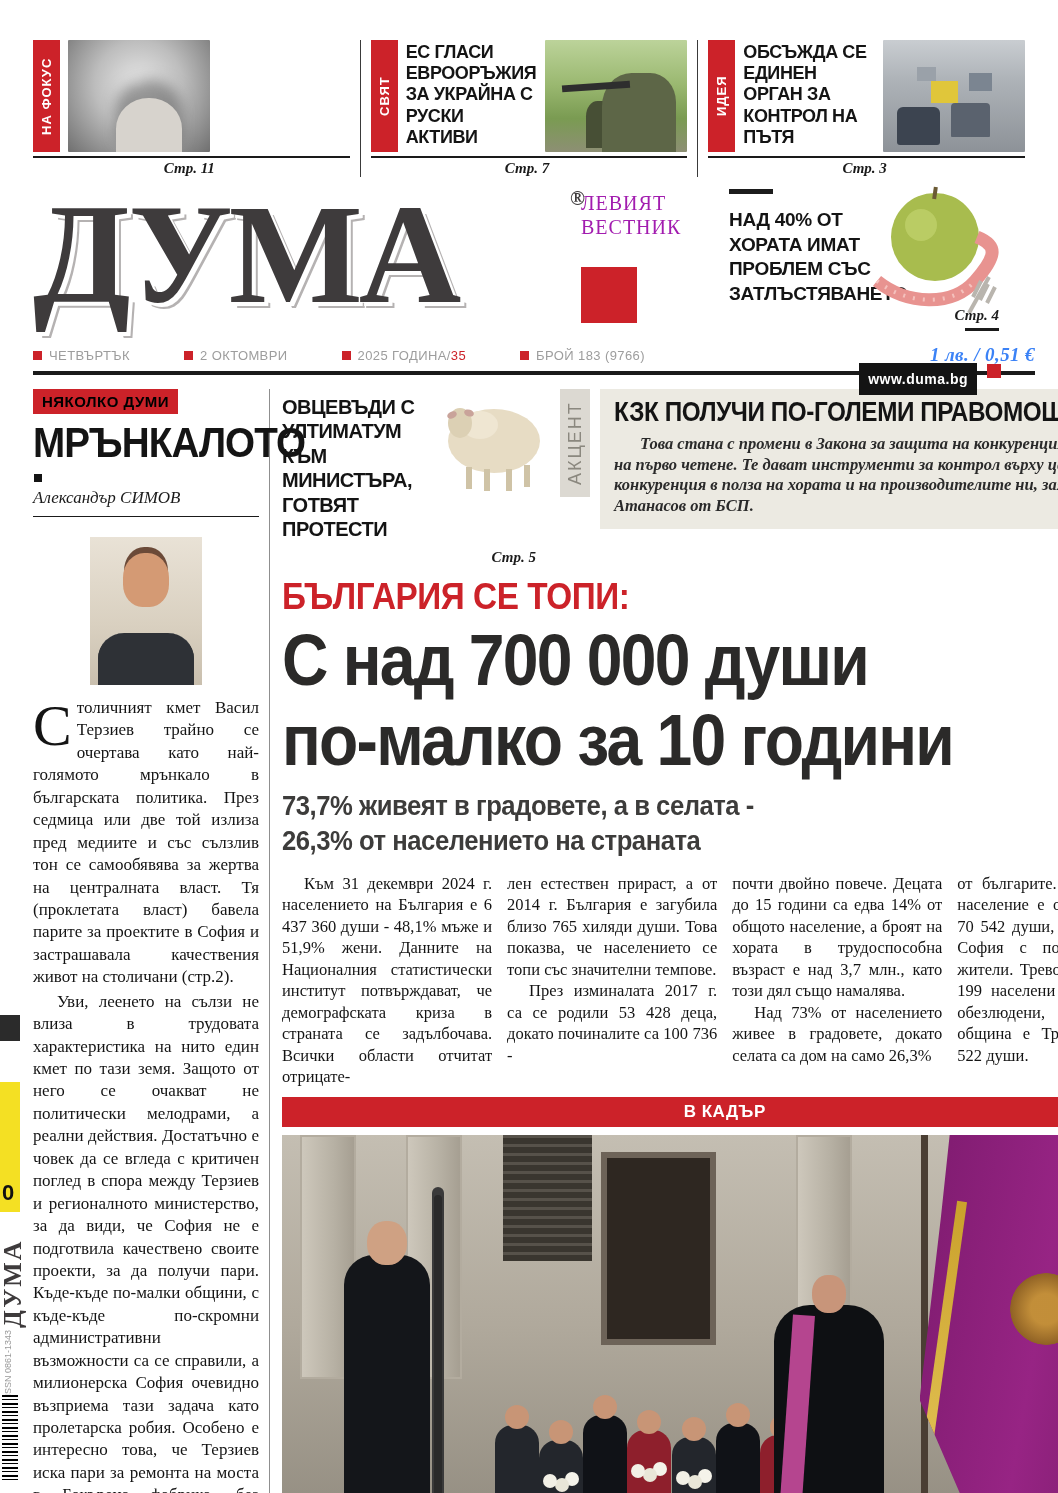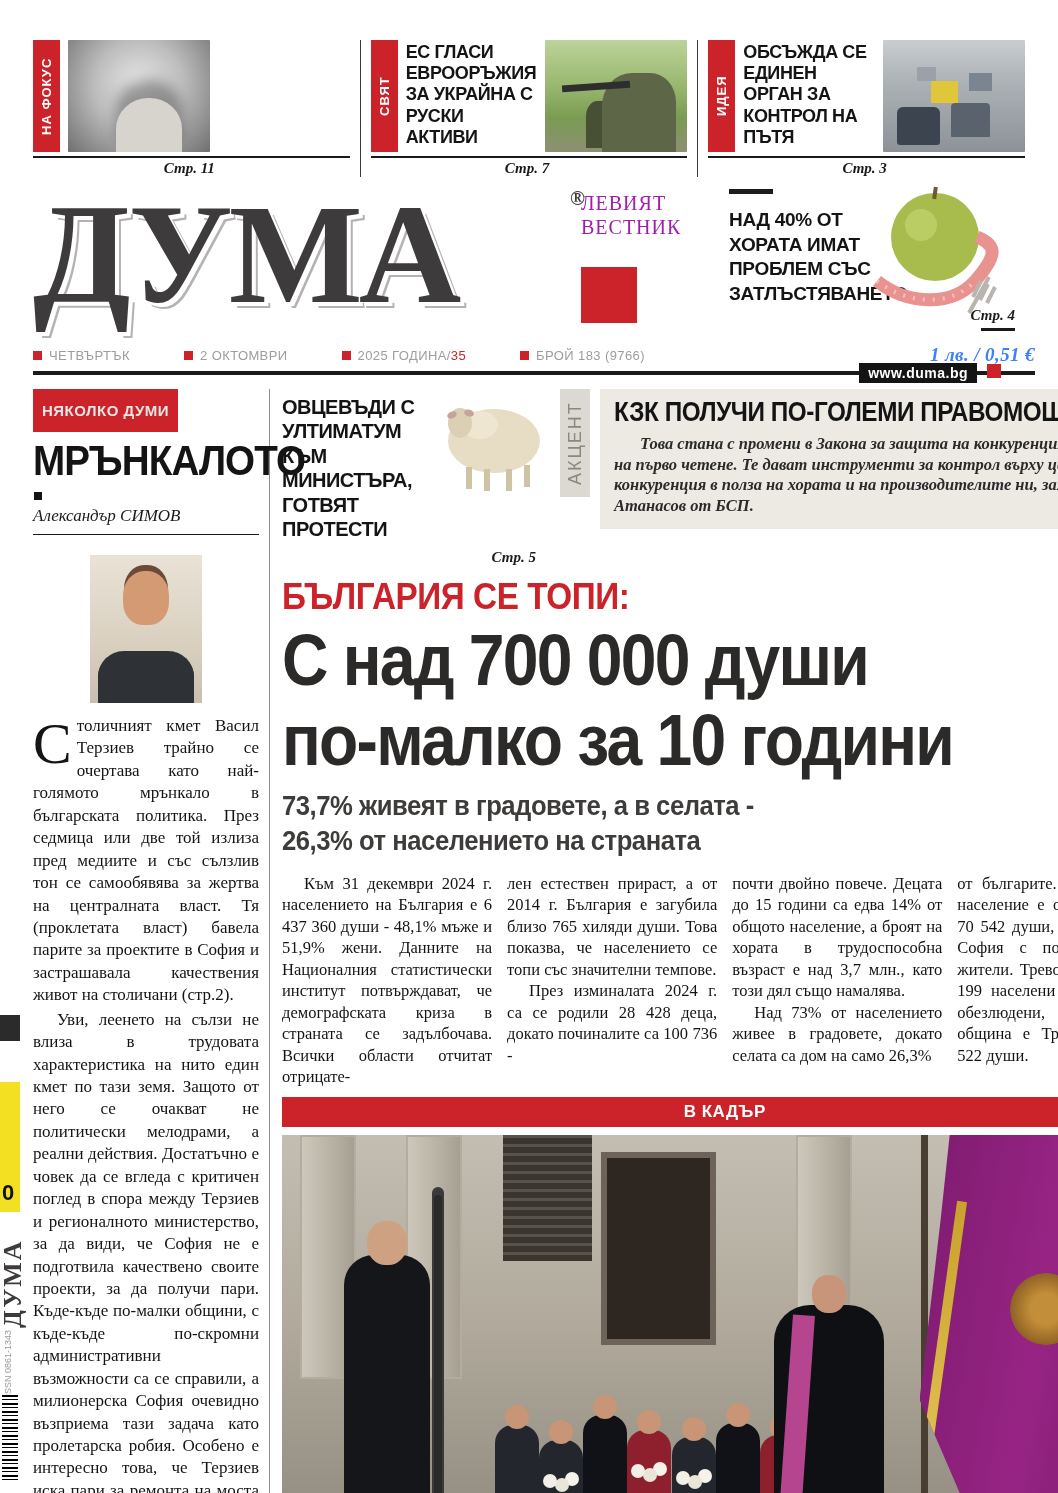--- a/index.html
+++ b/index.html
@@ -42,40 +42,40 @@
   .logo { font:700 142px/0.98 "Liberation Serif",serif; color:#3e3b3c; letter-spacing:-4px;
      text-shadow:4px 4px 0 #ffffff, 6px 6px 0 #b5b2b2; }
   .logo-reg { position:absolute; top:2px; right:-4px; font:700 20px "Liberation Serif",serif; color:#3e3b3c; }
   .tagline { width:120px; flex:0 0 120px; padding-top:6px; }
   .tagline div { font:20px/1.2 "Liberation Serif",serif; color:#a21caf; letter-spacing:1px; }
   .tagline-sq { width:56px; height:56px; background:#cc2229; margin-top:28px; }
   .promo { flex:1; position:relative; padding-left:28px; }
   .promo-dash { width:44px; height:5px; background:#1c1c1c; margin:4px 0 14px 0; }
   .promo-title { width:182px; font:700 19px/1.3 "Liberation Sans",sans-serif; letter-spacing:-0.3px; color:#141414; }
   .promo-art { position:absolute; right:28px; top:0; width:150px; height:134px; }
-  .promo-page { position:absolute; right:20px; bottom:6px; font:italic 700 15px "Liberation Serif",serif; }
+  .promo-page { position:absolute; right:36px; bottom:6px; font:italic 700 15px "Liberation Serif",serif; }
   .promo-page::after { content:""; display:block; width:34px; height:3px; background:#1a1a1a; margin:4px 0 0 auto; }
 
   
   .dateline { display:flex; align-items:center; margin-top:6px; height:24px; font:13px "Liberation Sans",sans-serif; color:#9d9d9d; letter-spacing:.4px; }
   .dl-item { display:flex; align-items:center; margin-right:54px; }
   .dl-sq { width:9px; height:9px; background:#cc2229; margin-right:7px; flex:0 0 9px; }
   .dl-hl { color:#cc2229; }
   .dl-price { margin-left:auto; font:italic 700 19px "Liberation Serif",serif; color:#3b82f6; }
   .rule-thick { position:relative; height:4px; background:#1a1a1a; margin-top:4px; width:1002px; }
-  .site-box { position:absolute; right:58px; top:-8px; background:#141414; color:#fff; font:700 14px "Liberation Sans",sans-serif; padding:2px 9px; letter-spacing:.5px; }
+  .site-box { position:absolute; right:58px; top:-8px; background:#141414; color:#fff; font:700 14px "Liberation Sans",sans-serif; padding:8px 9px; letter-spacing:.5px; }
   .site-sq { position:absolute; right:34px; top:-7px; width:14px; height:14px; background:#cc2229; }
 
   
   .content { display:flex; margin-top:14px; width:1002px; }
   .opinion { width:236px; flex:0 0 236px; padding-right:10px; }
   .rightcol { flex:1; border-left:1px solid #8f8f8f; padding-left:12px; }
 
   
-  .op-kicker { display:inline-block; background:#cc2229; color:#e5e5e5; font:700 15px "Liberation Sans",sans-serif; letter-spacing:.5px; padding:13px 9px; }
+  .op-kicker { display:inline-block; background:#cc2229; color:#000000; font:700 15px "Liberation Sans",sans-serif; letter-spacing:.5px; padding:4px 9px; }
   .op-title { font:700 42px/1 "Liberation Sans",sans-serif; letter-spacing:-1px; color:#141414; margin-top:8px; transform:scaleX(.92); transform-origin:0 50%; white-space:nowrap; }
   .op-bullet { width:8px; height:8px; background:#141414; margin:10px 0 6px 1px; }
   .op-author { font:italic 17px "Liberation Serif",serif; color:#1a1a1a; padding-bottom:8px; border-bottom:1px solid #1a1a1a; margin-bottom:20px; }
   .op-portrait { width:112px; height:148px; margin:2px auto 12px auto; position:relative; overflow:hidden; background:linear-gradient(180deg,#e9e2d6 0%,#d9d0c0 60%,#c9bfae 100%); }
   .op-portrait::before { content:""; position:absolute; left:50%; top:16px; transform:translateX(-50%); width:46px; height:54px; border-radius:46% 46% 42% 42%; background:#d49a74; box-shadow:0 -7px 0 -1px #6b4a38; }
   .op-portrait::after { content:""; position:absolute; left:50%; bottom:-6px; transform:translateX(-50%); width:96px; height:58px; border-radius:26px 26px 0 0; background:#2e3136; box-shadow:inset 0 0 0 50px #2e3136, inset 0 24px 0 -18px #e8e4dd; }
   .op-body p { font:17px/1.32 "Liberation Serif",serif; text-align:justify; color:#141414; }
   .op-body p + p { text-indent:24px; margin-top:2px; }
   .dropcap { float:left; font:400 58px/0.78 "Liberation Serif",serif; padding:6px 5px 0 0; color:#141414; }
 
@@ -279,21 +279,21 @@
       <div class="ms-hl">по-малко за 10 години</div>
       <div class="ms-sub">73,7% живеят в градовете, а в селата -</div>
       <div class="ms-sub" style="margin-top:2px;">26,3% от населението на страната</div>
 
       <div class="ms-cols">
         <div class="ms-col">
           <p class="ind">Към 31 декември 2024 г. населението на България е 6 437 360 души - 48,1% мъже и 51,9% жени. Данните на Националния статистически институт потвърждават, че демографската криза в страната се задълбочава. Всички области отчитат отрицате-</p>
         </div>
         <div class="ms-col">
           <p>лен естествен прираст, а от 2014 г. България е загубила близо 765 хиляди души. Това показва, че населението се топи със значителни темпове.</p>
-          <p class="ind">През изминалата 2024 г. са се родили 28 428 деца, докато починалите са 100 736 -</p>
+          <p class="ind">През изминалата 2017 г. са се родили 53 428 деца, докато починалите са 100 736 -</p>
         </div>
         <div class="ms-col">
           <p>почти двойно повече. Децата до 15 години са едва 14% от общото население, а броят на хората в трудоспособна възраст е над 3,7 млн., като този дял също намалява.</p>
           <p class="ind">Над 73% от населението живее в градовете, докато селата са дом на само 26,3%</p>
         </div>
         <div class="ms-col">
           <p>от българите. Най-малка по население е област Видин - 70 542 души, а най-голяма е София с почти 1,3 млн. жители. Тревожен факт е, че 199 населени места вече са обезлюдени, а най-малката община е Трекляно с едва 522 души.</p>
         </div>
       </div>
 

